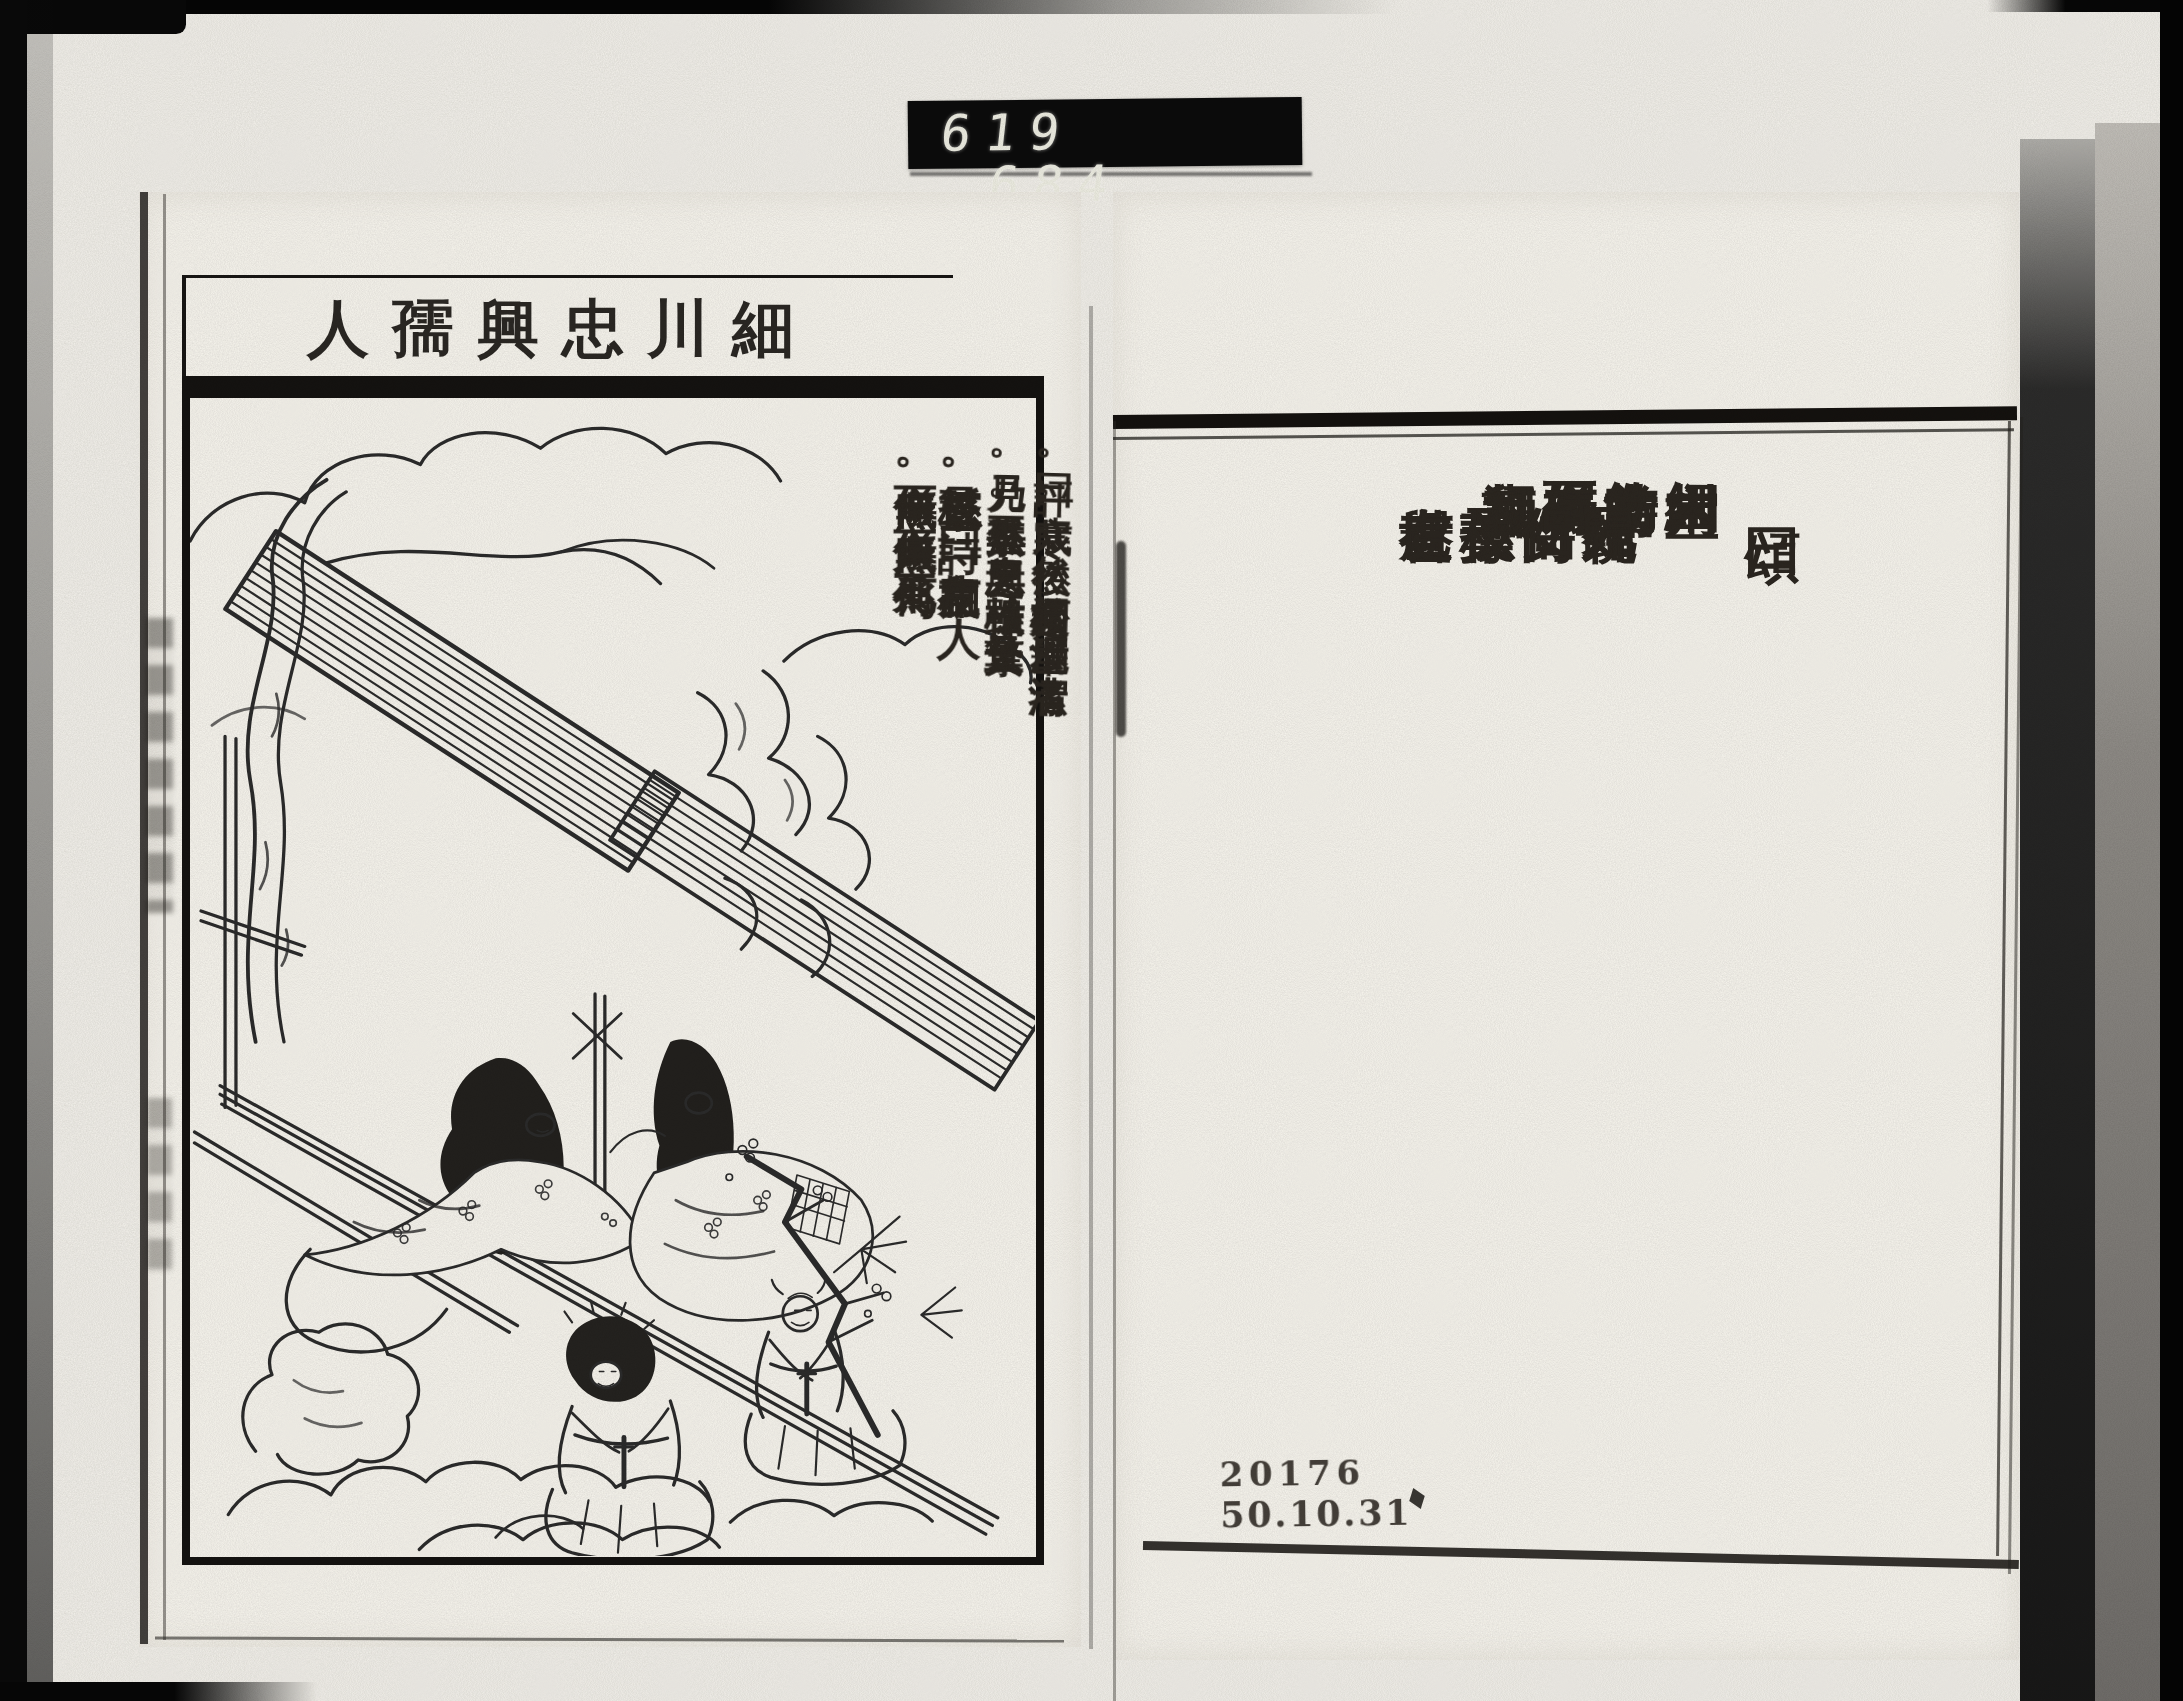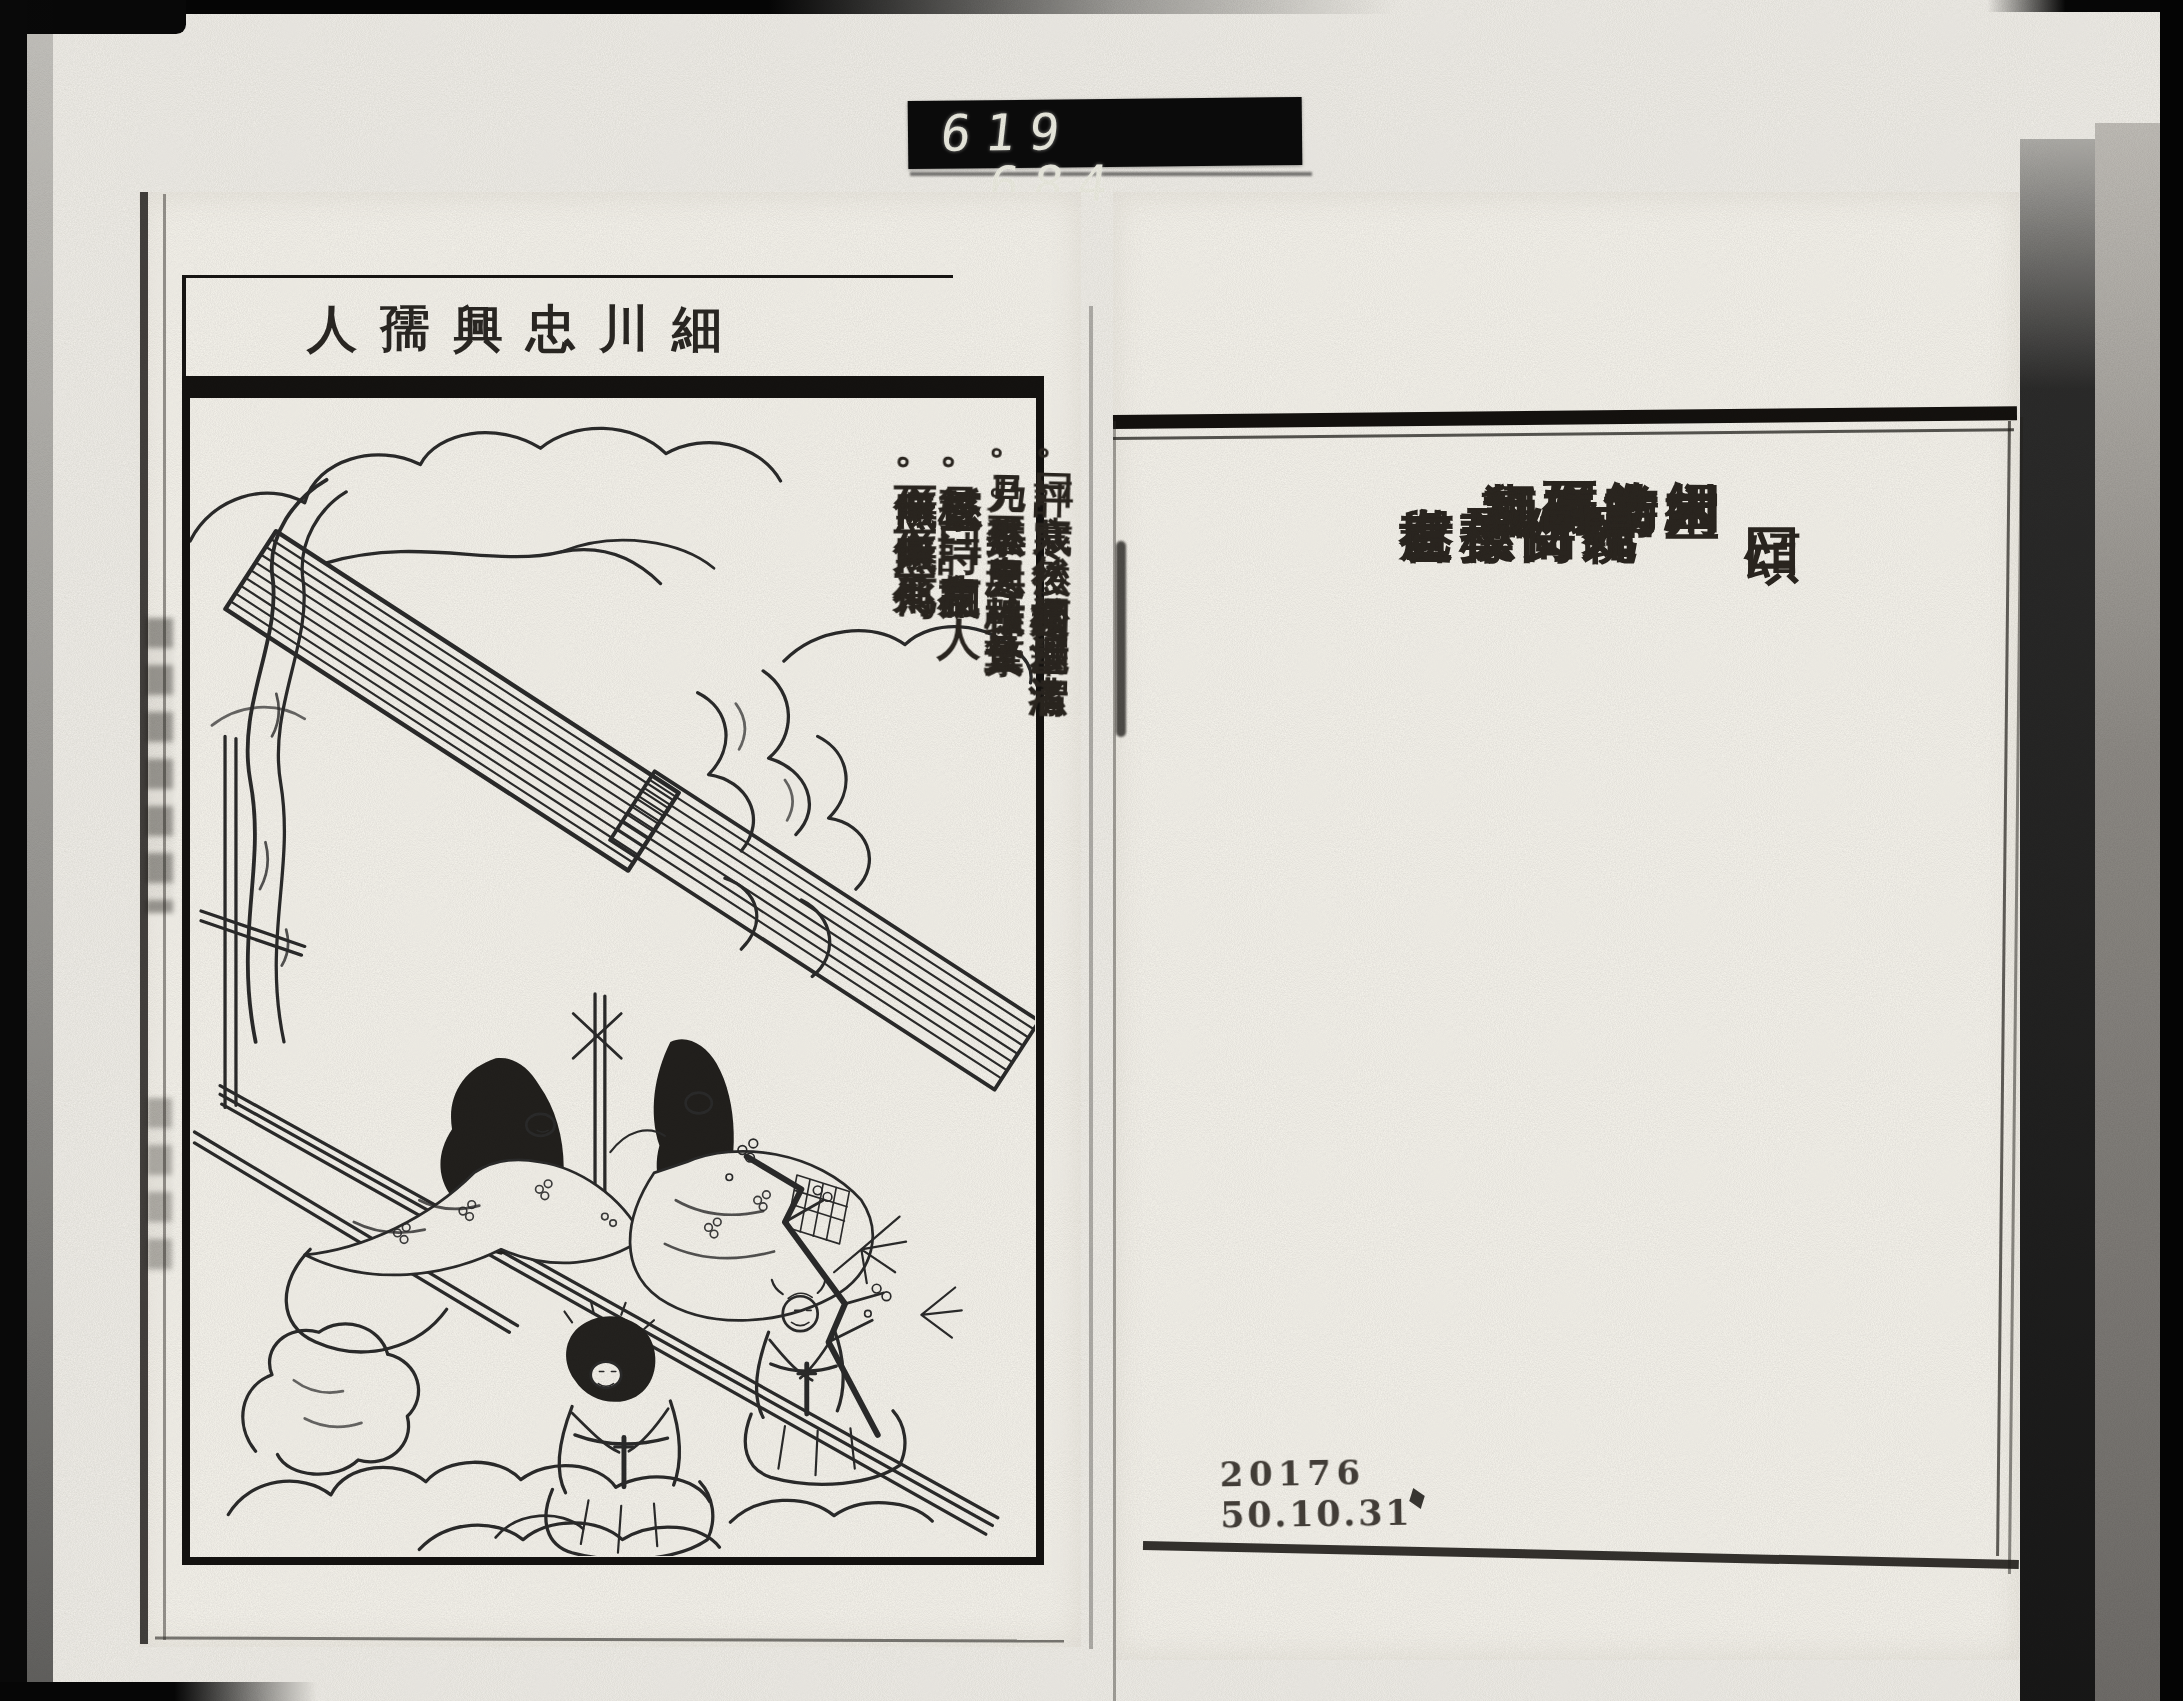--- a/index.html
+++ b/index.html
@@ -47,21 +47,21 @@
 
   
   .spine-rule-a{left:1.1px;top:0;width:7.6px;height:1452px;background:#1d1b18;opacity:.82;}
   .spine-rule-b{left:24px;top:2.2px;width:2.7px;height:1446px;background:#3a3631;opacity:.5;}
   .margin-smudge{filter:blur(2.7px);opacity:.5;
     background:repeating-linear-gradient(to bottom,rgba(25,22,18,.8) 0 29.5px,rgba(25,22,18,.1) 29.5px 47px);}
   .smudge-a{left:6.5px;top:426px;width:27px;height:295px;}
   .smudge-b{left:7.6px;top:906px;width:25px;height:175px;opacity:.38;}
   .title-band{left:43px;top:83px;width:771px;height:102px;
     border-top:3.3px solid #171513;border-left:4.9px solid #171513;}
-  .title-text{left:121px;top:9.8px;font-size:50px;line-height:82px;letter-spacing:23px;
+  .title-text{left:121px;top:9.8px;font-size:62px;line-height:82px;letter-spacing:23px;
     color:#14110e;white-space:nowrap;opacity:.9;filter:blur(0.2px);font-weight:bold;text-align:right;}
   .illus-frame{left:43px;top:184px;width:862px;height:1189px;background:#f7f5ee;
     border:8.7px solid #141210;border-top-width:22px;}
   .illus-frame svg{position:absolute;left:0;top:0;}
   .page-bottom-line{left:16.4px;top:1446px;width:909px;height:2.7px;background:#2c2a26;opacity:.6;transform:rotate(.2deg);}
 
   
   .r-top-rule{left:0;top:223px;width:904px;height:14px;background:#14110e;transform:rotate(-0.55deg);transform-origin:left center;}
   .r-top-rule-thin{left:0;top:245px;width:901px;height:3.3px;background:#22201c;opacity:.75;transform:rotate(-0.55deg);transform-origin:left center;}
   .r-bottom-rule{left:30px;top:1349px;width:876px;height:9.3px;background:#1a1713;opacity:.88;transform:rotate(1.25deg);transform-origin:left center;}

